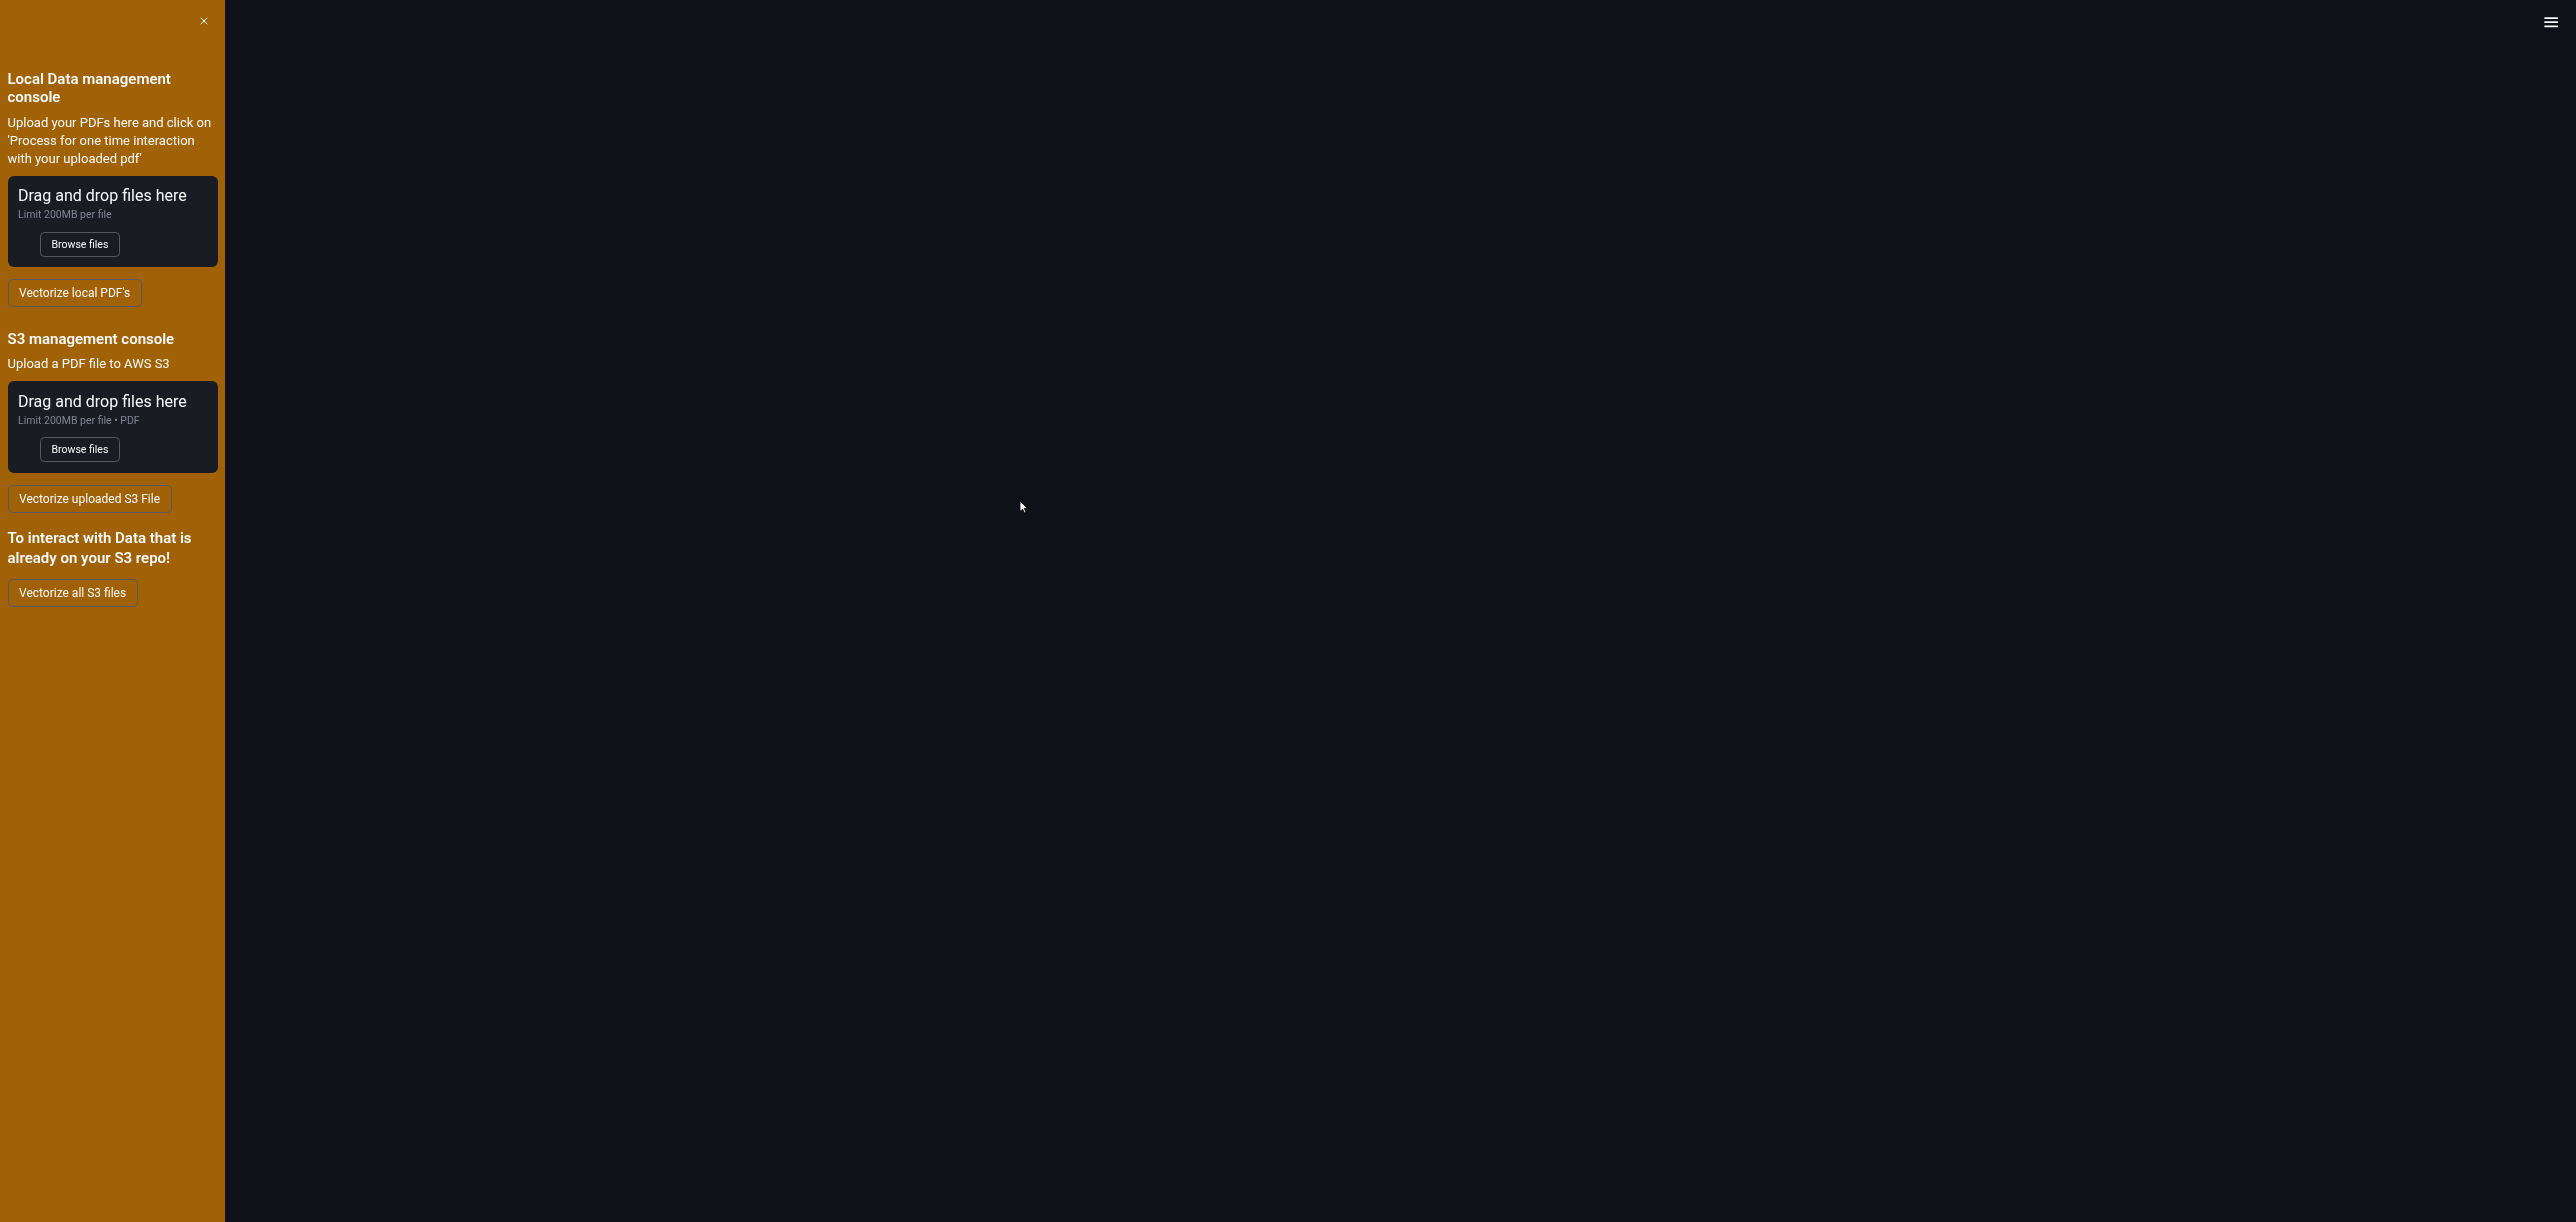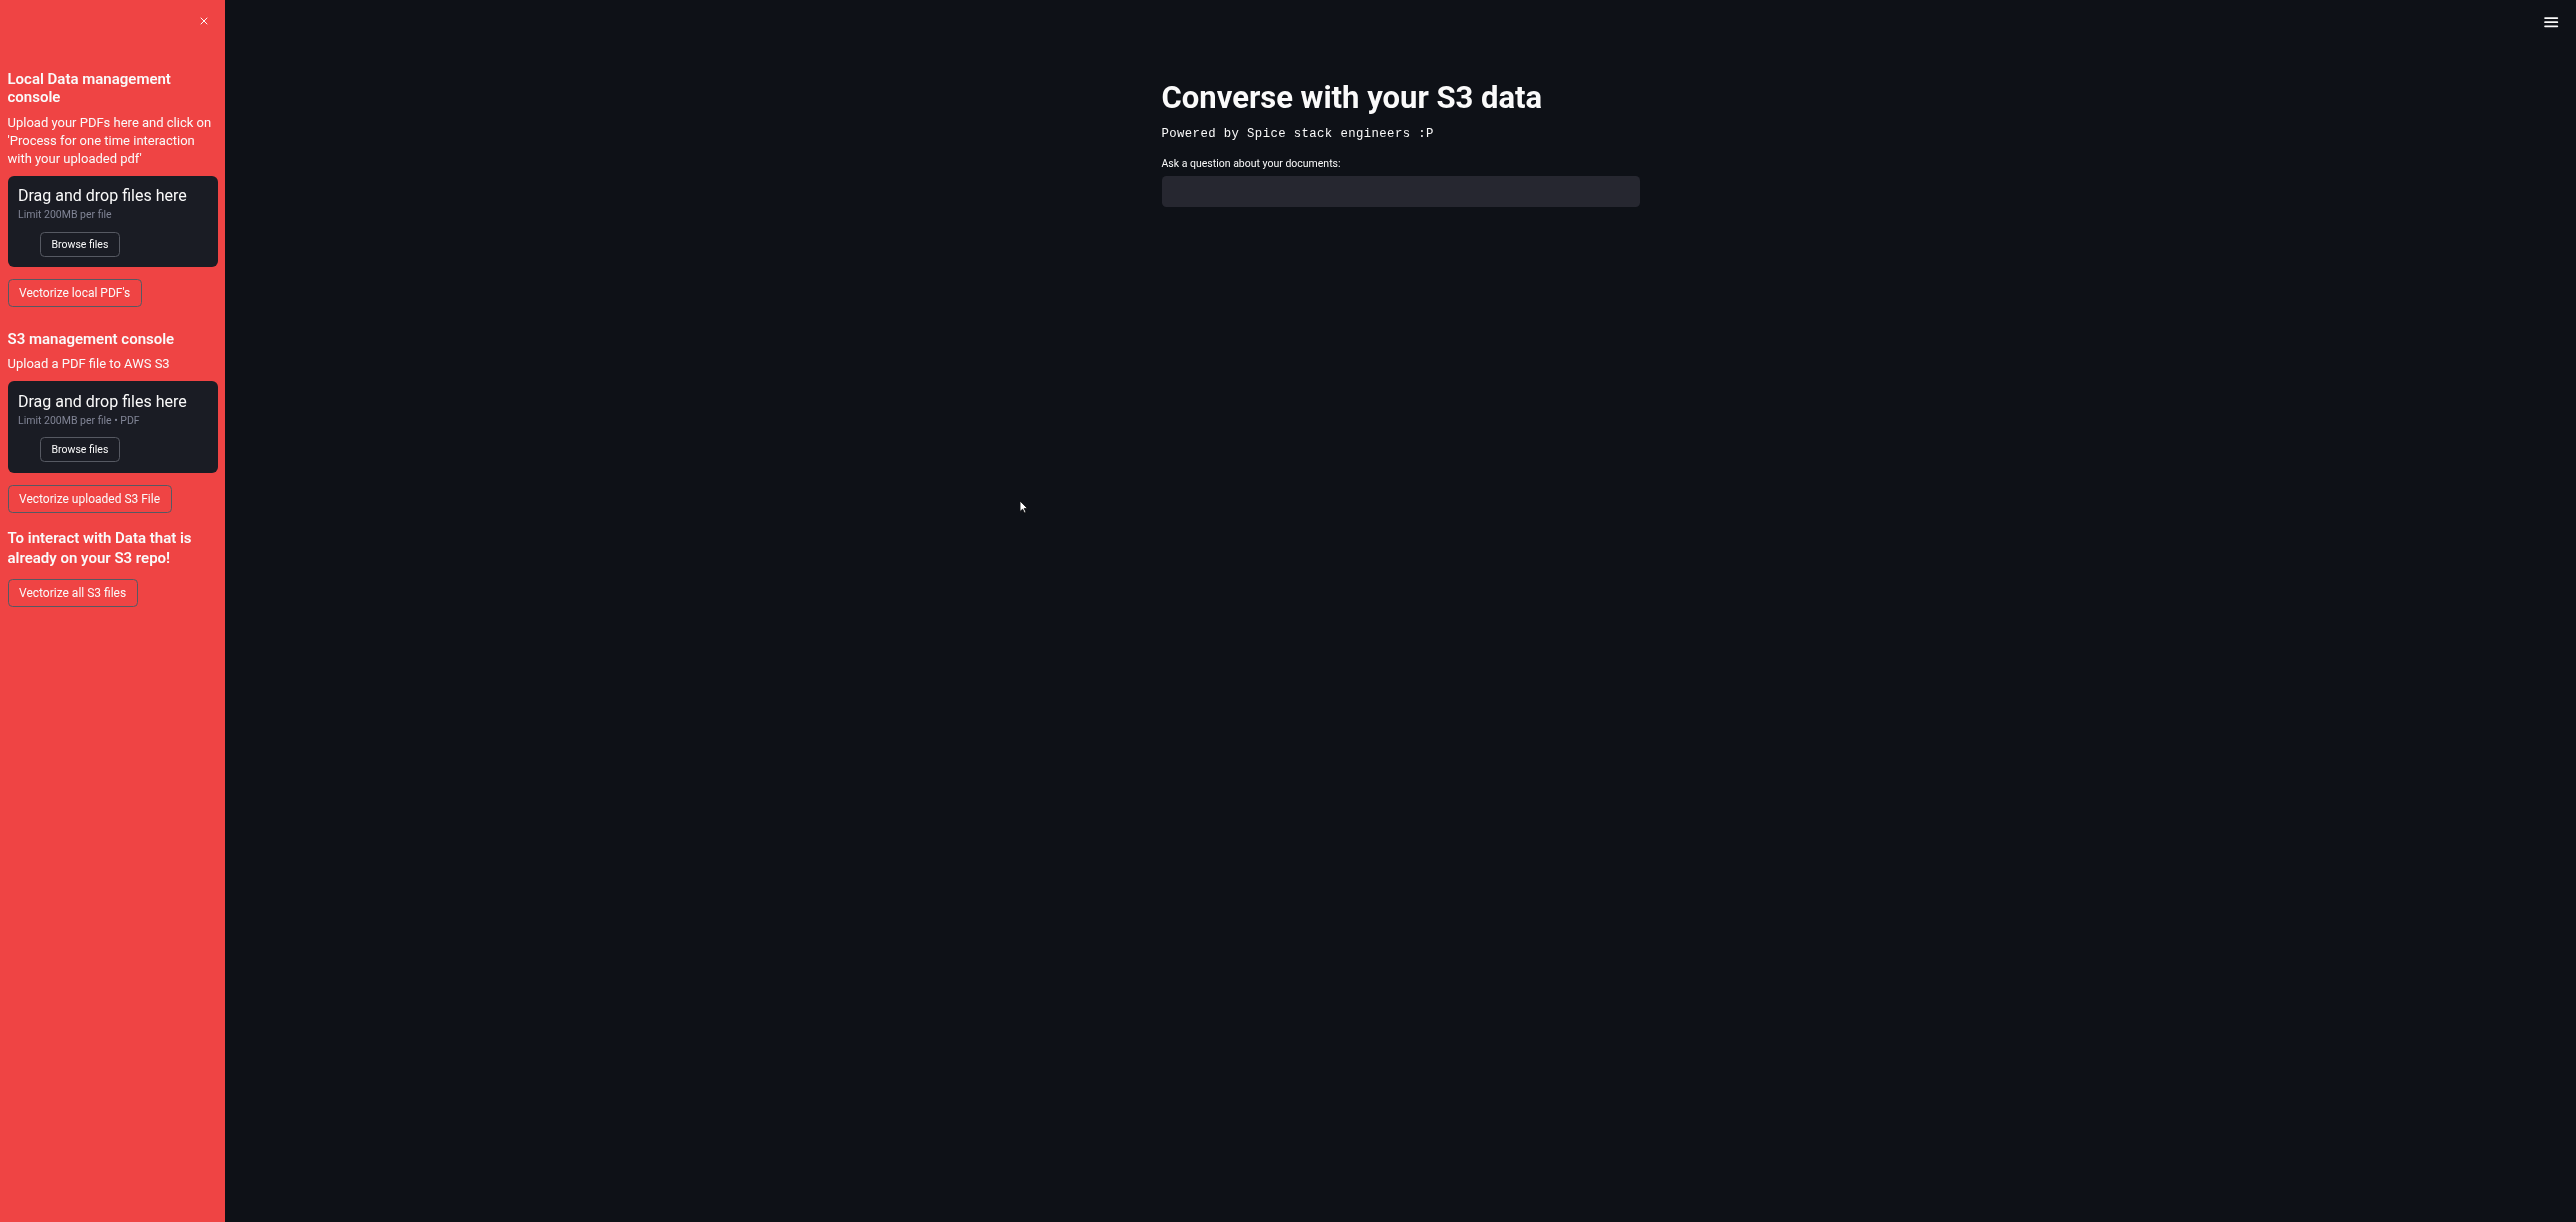--- a/index.html
+++ b/index.html
@@ -12,21 +12,21 @@
       font-family: -apple-system, BlinkMacSystemFont, "Segoe UI", Roboto, "Helvetica Neue", Arial, sans-serif;
       background-color: #0e1117;
       color: #fafafa;
       display: flex;
       height: 100vh;
       overflow: hidden;
     }
     
     .sidebar {
       width: 225px;
-      background-color: #ef4444;
+      background-color: #a16207;
       padding: 0;
       overflow-y: auto;
       position: relative;
       flex-shrink: 0;
     }
     
     .close-button {
       position: absolute;
       top: 10.5px;
       right: 10.5px;
@@ -238,24 +238,18 @@
 
 <div class="main-content">
   <button class="hamburger-button">
     <svg viewBox="0 0 24 24" fill="none" stroke="currentColor" stroke-width="2.5" stroke-linecap="round">
       <line x1="3" y1="6" x2="21" y2="6"></line>
       <line x1="3" y1="12" x2="21" y2="12"></line>
       <line x1="3" y1="18" x2="21" y2="18"></line>
     </svg>
   </button>
 
-  <div class="main-inner">
-    <h1 class="page-title">Converse with your S3 data</h1>
-    <p class="page-subtitle">Powered by Spice stack engineers :P</p>
-    <p class="input-label">Ask a question about your documents:</p>
-    <input type="text" class="text-input" value="" style="">
-  </div>
 
   <svg class="cursor" viewBox="0 0 14 18" fill="white" stroke="black" stroke-width="1">
     <path d="M0 0 L0 14 L3.5 11 L6 16 L8 15 L5.5 10 L10 10 Z"></path>
   </svg>
 </div>
 
 
 </body></html>

